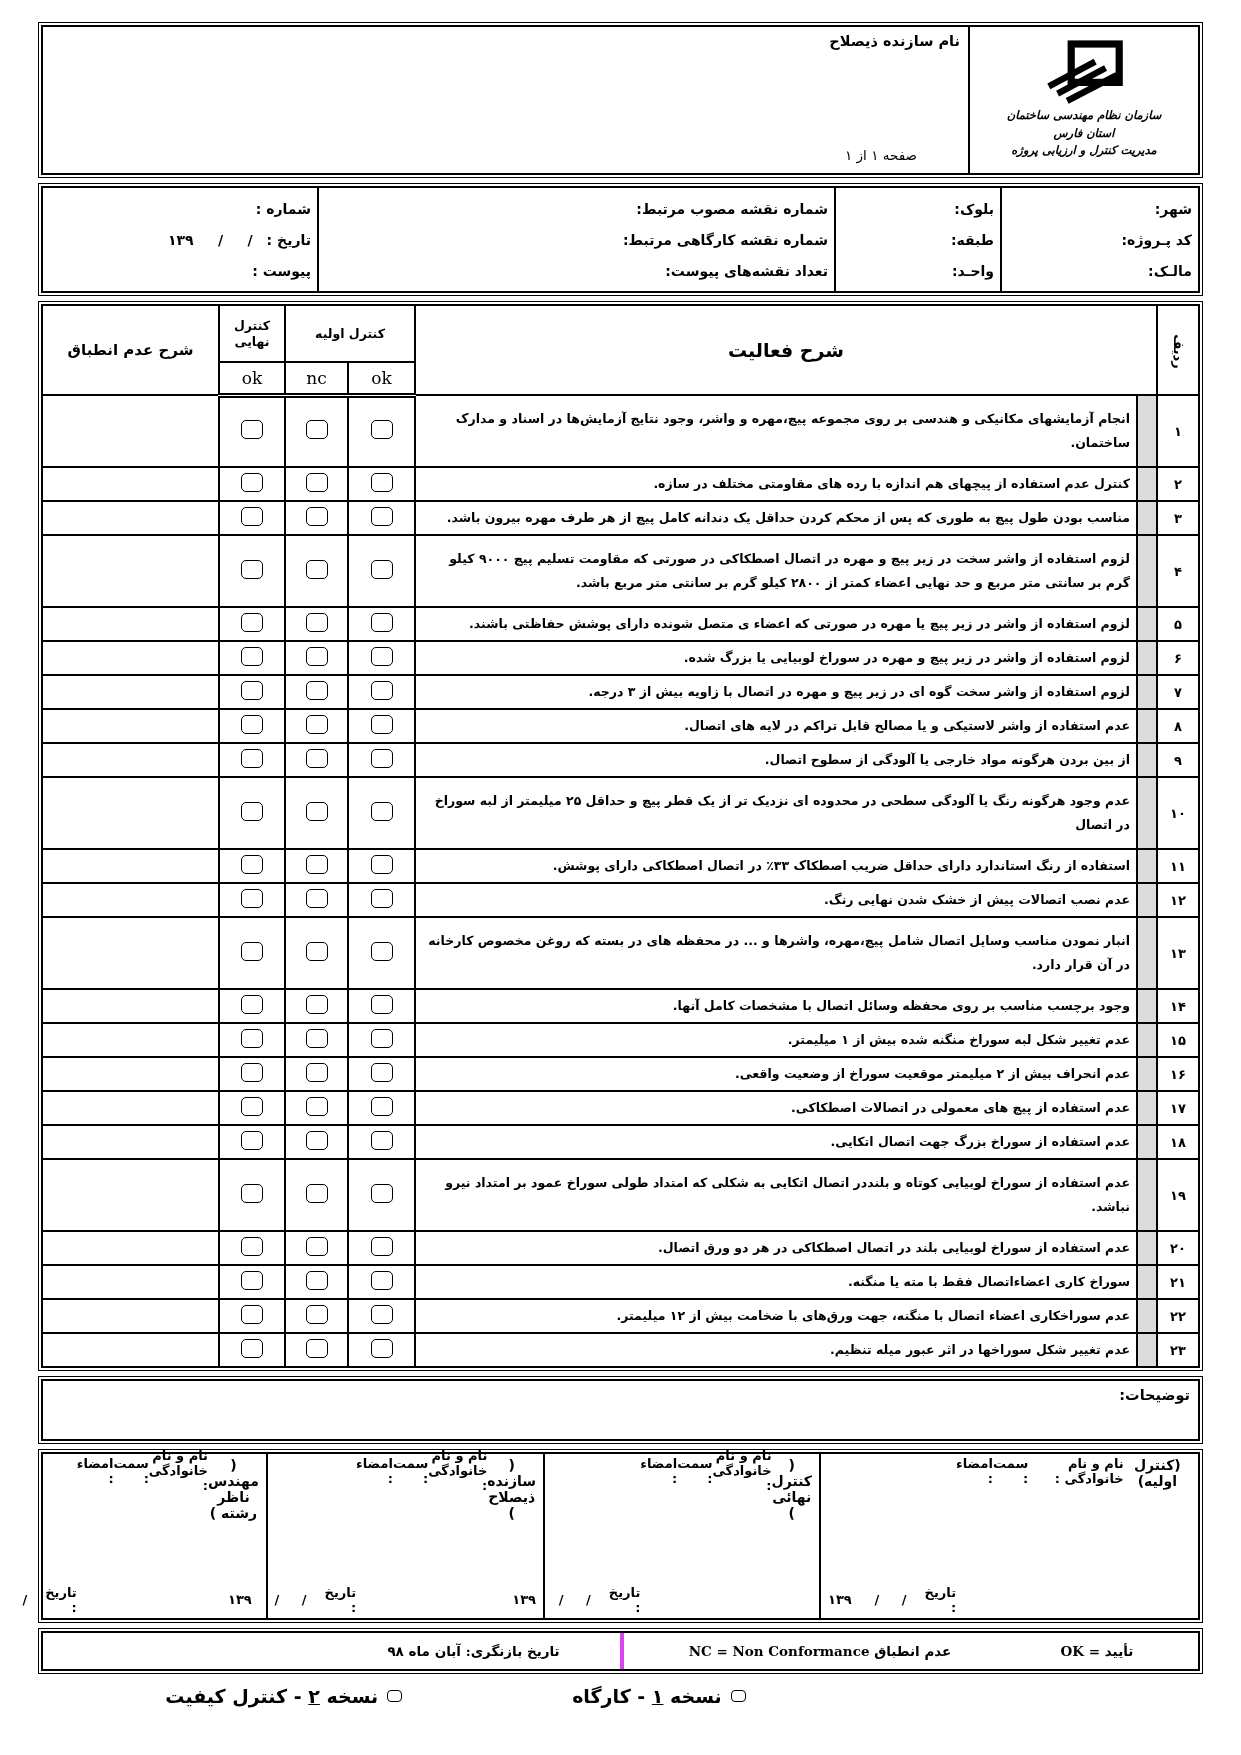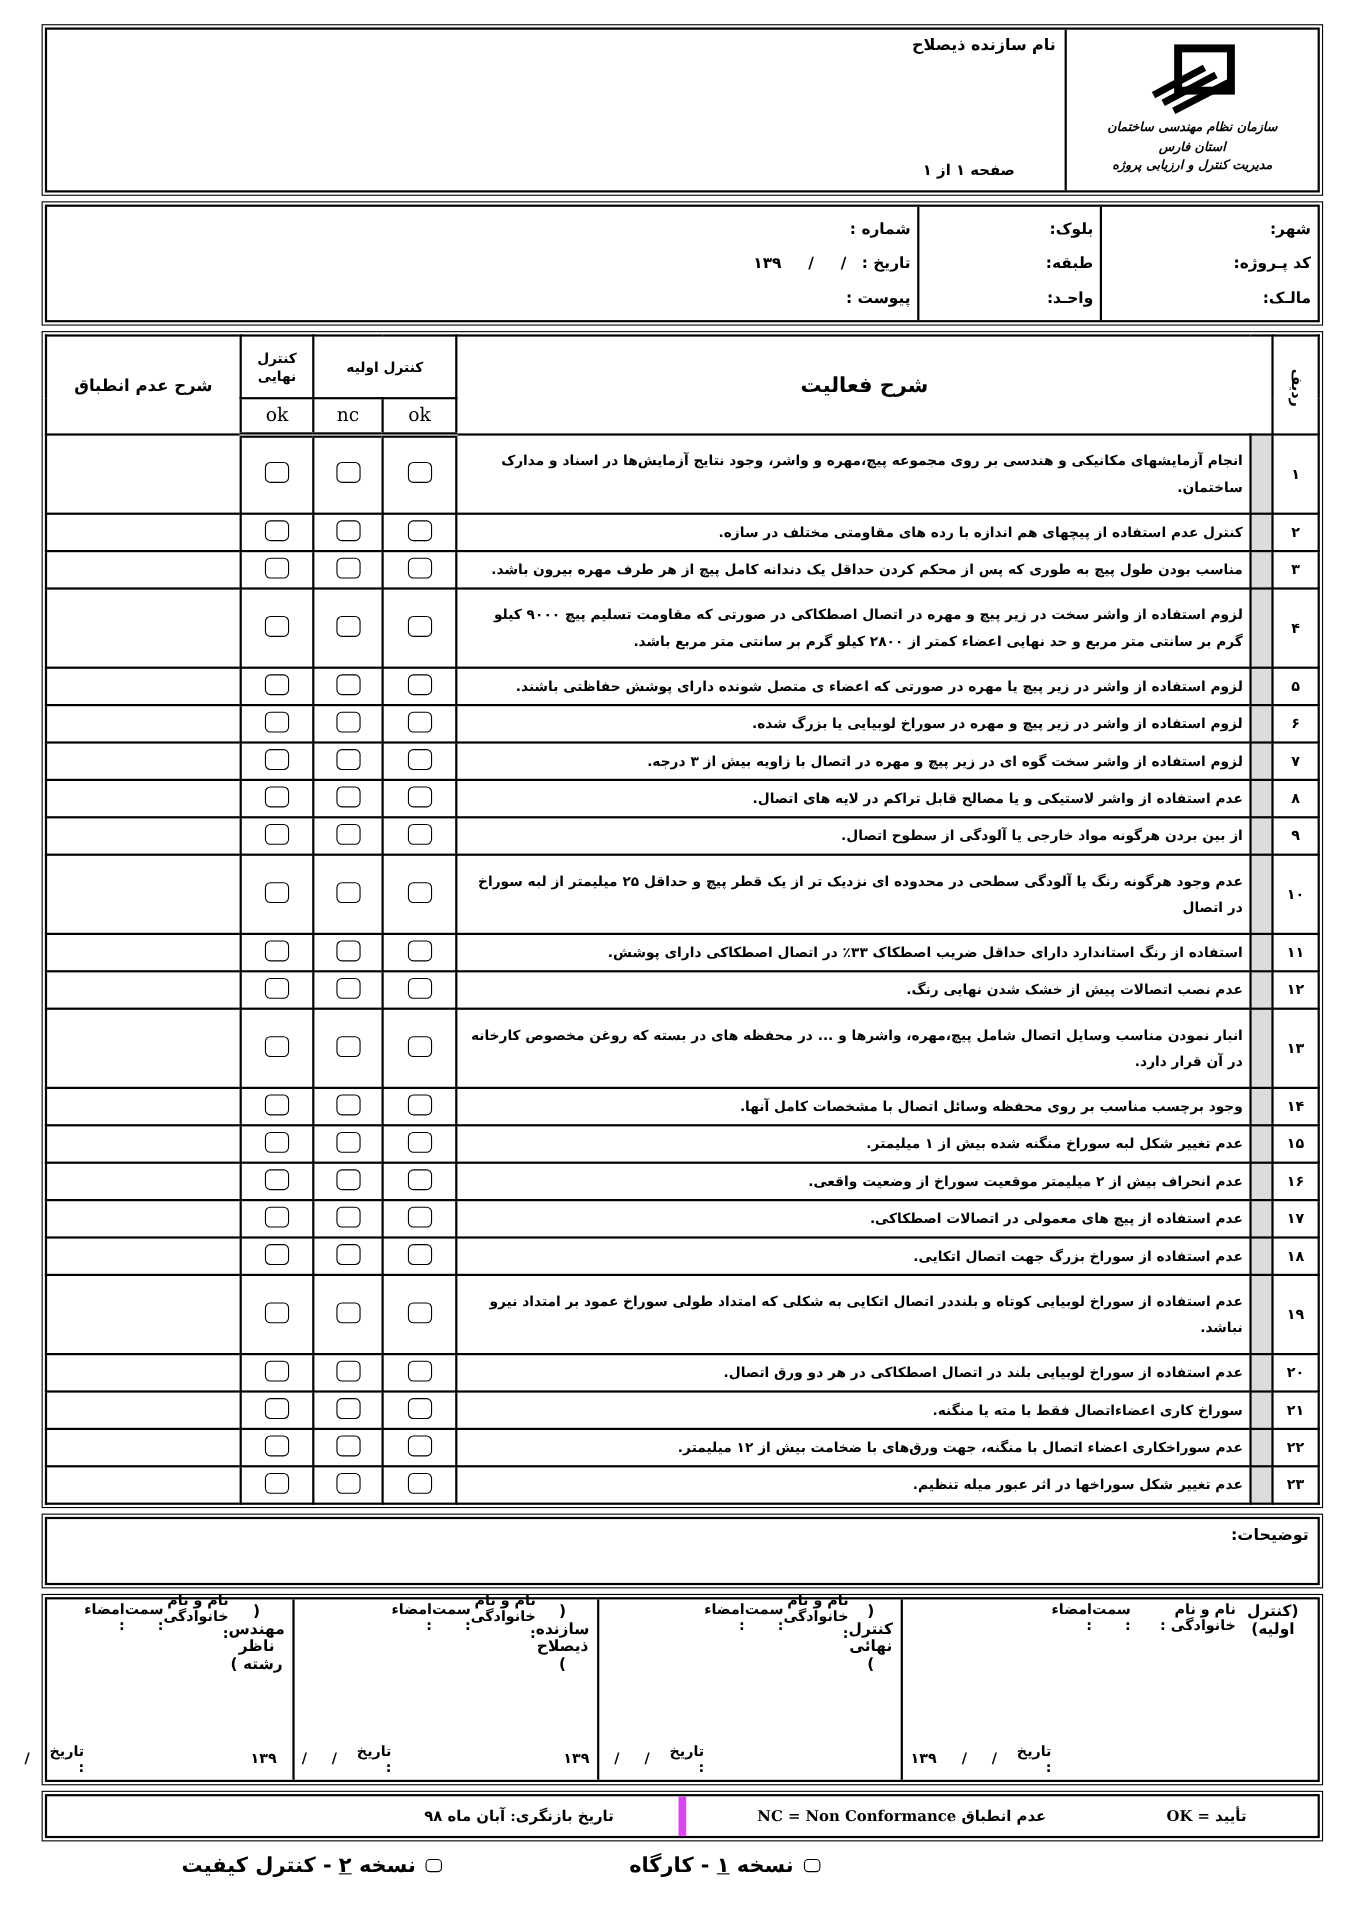--- a/index.html
+++ b/index.html
@@ -17,21 +17,21 @@
   .hdr { display:flex; height: 150px; }
   .hdr > div + div { border-right: 2px solid #000; }
   .hdr-logo { width: 228px; display:flex; flex-direction:column; align-items:center; justify-content:center; padding:8px 0; }
   .hdr-logo svg { display:block; }
   .org-lines { text-align:center; font-size:11.5px; font-weight:bold; font-style:italic; line-height:1.55; margin-top:3px; }
   .hdr-title { flex:1; display:flex; flex-direction:column; justify-content:space-around; align-items:center; padding:12px 0 16px 0; }
   .t1 { font-size:21px; font-weight:bold; }
   .t2 { font-size:23px; font-weight:bold; }
   .hdr-name { width: 176px; display:flex; flex-direction:column; justify-content:space-between; padding:6px 8px 10px 8px; }
   .hdr-name .nm { font-size:14.5px; font-weight:bold; text-align:right; }
-  .hdr-name .pg { font-size:13.5px; font-weight:bold; text-align:center; }
+  .hdr-name .pg { font-size:13.5px; font-weight:normal; text-align:center; }
 
   
   .info { display:grid; grid-template-columns: 196px 166px 517px 1fr; }
   .info-col { padding: 5px 6px; }
   .info-col + .info-col { border-right: 2px solid #000; margin-left: 40px; }
   .info-line { height: 31px; display:flex; align-items:center; font-size:14px; font-weight:bold; }
   .info-line .lbl { white-space:nowrap; }
   .info-line .val { margin-right: 14px; font-size:14px; font-weight:bold; letter-spacing:1px; }
 
   
@@ -68,21 +68,21 @@
   .sig-col + .sig-col { border-right: 2px solid #000; }
   .sig-title { text-align:center; font-size:14px; font-weight:bold; height:25px; }
   .sig-line { font-size:13px; font-weight:bold; height:27px; display:flex; align-items:center; }
   .sig-date { margin-top:auto; }
   .sig-date .dv { margin-right:18px; letter-spacing:2px; }
 
   
   .foot { display:grid; grid-template-columns: 1fr 297px 284px; height: 40px; }
   .foot-cell { display:flex; align-items:center; justify-content:center;
                font-family:"DejaVu Serif","DejaVu Sans",serif; font-size:13.5px; font-weight:bold; }
-  .foot-cell + .foot-cell { border-right: 7px solid #d946ef; }
+  .foot-cell + .foot-cell { border-right: 4px solid #d946ef; }
   .legend { justify-content:space-around; padding:0 10px; }
 
   .copies { display:flex; justify-content:center; gap:170px; padding: 14px 330px 0 0; }
   .copy { display:flex; align-items:center; gap:9px; font-size:19px; font-weight:bold;justify-content:center; }
   .copy .box-ic { display:inline-block; width:15px; height:12px; border:1.4px solid #000; border-radius:4px; }
   .copy .u { text-decoration: underline; }
 </style>
 </head>
 <body>
 
@@ -126,20 +126,31 @@
     </div>
     <div class="info-col">
       <div class="info-line">
           <span class="lbl">بلوک:</span>
         </div>
       <div class="info-line">
           <span class="lbl">طبقه:</span>
         </div>
       <div class="info-line">
           <span class="lbl">واحـد:</span>
+        </div>
+    </div>
+    <div class="info-col">
+      <div class="info-line">
+          <span class="lbl">شماره نقشه مصوب مرتبط:</span>
+        </div>
+      <div class="info-line">
+          <span class="lbl">شماره نقشه کارگاهی مرتبط:</span>
+        </div>
+      <div class="info-line">
+          <span class="lbl">تعداد نقشه‌های پیوست:</span>
         </div>
     </div>
     <div class="info-col">
       <div class="info-line">
           <span class="lbl">شماره :</span>
         </div>
       <div class="info-line">
         <span class="lbl">تاریخ :</span>
         <span class="val">/&nbsp;&nbsp;&nbsp;&nbsp;&nbsp;/&nbsp;&nbsp;&nbsp;&nbsp;&nbsp;۱۳۹</span>
       </div>

